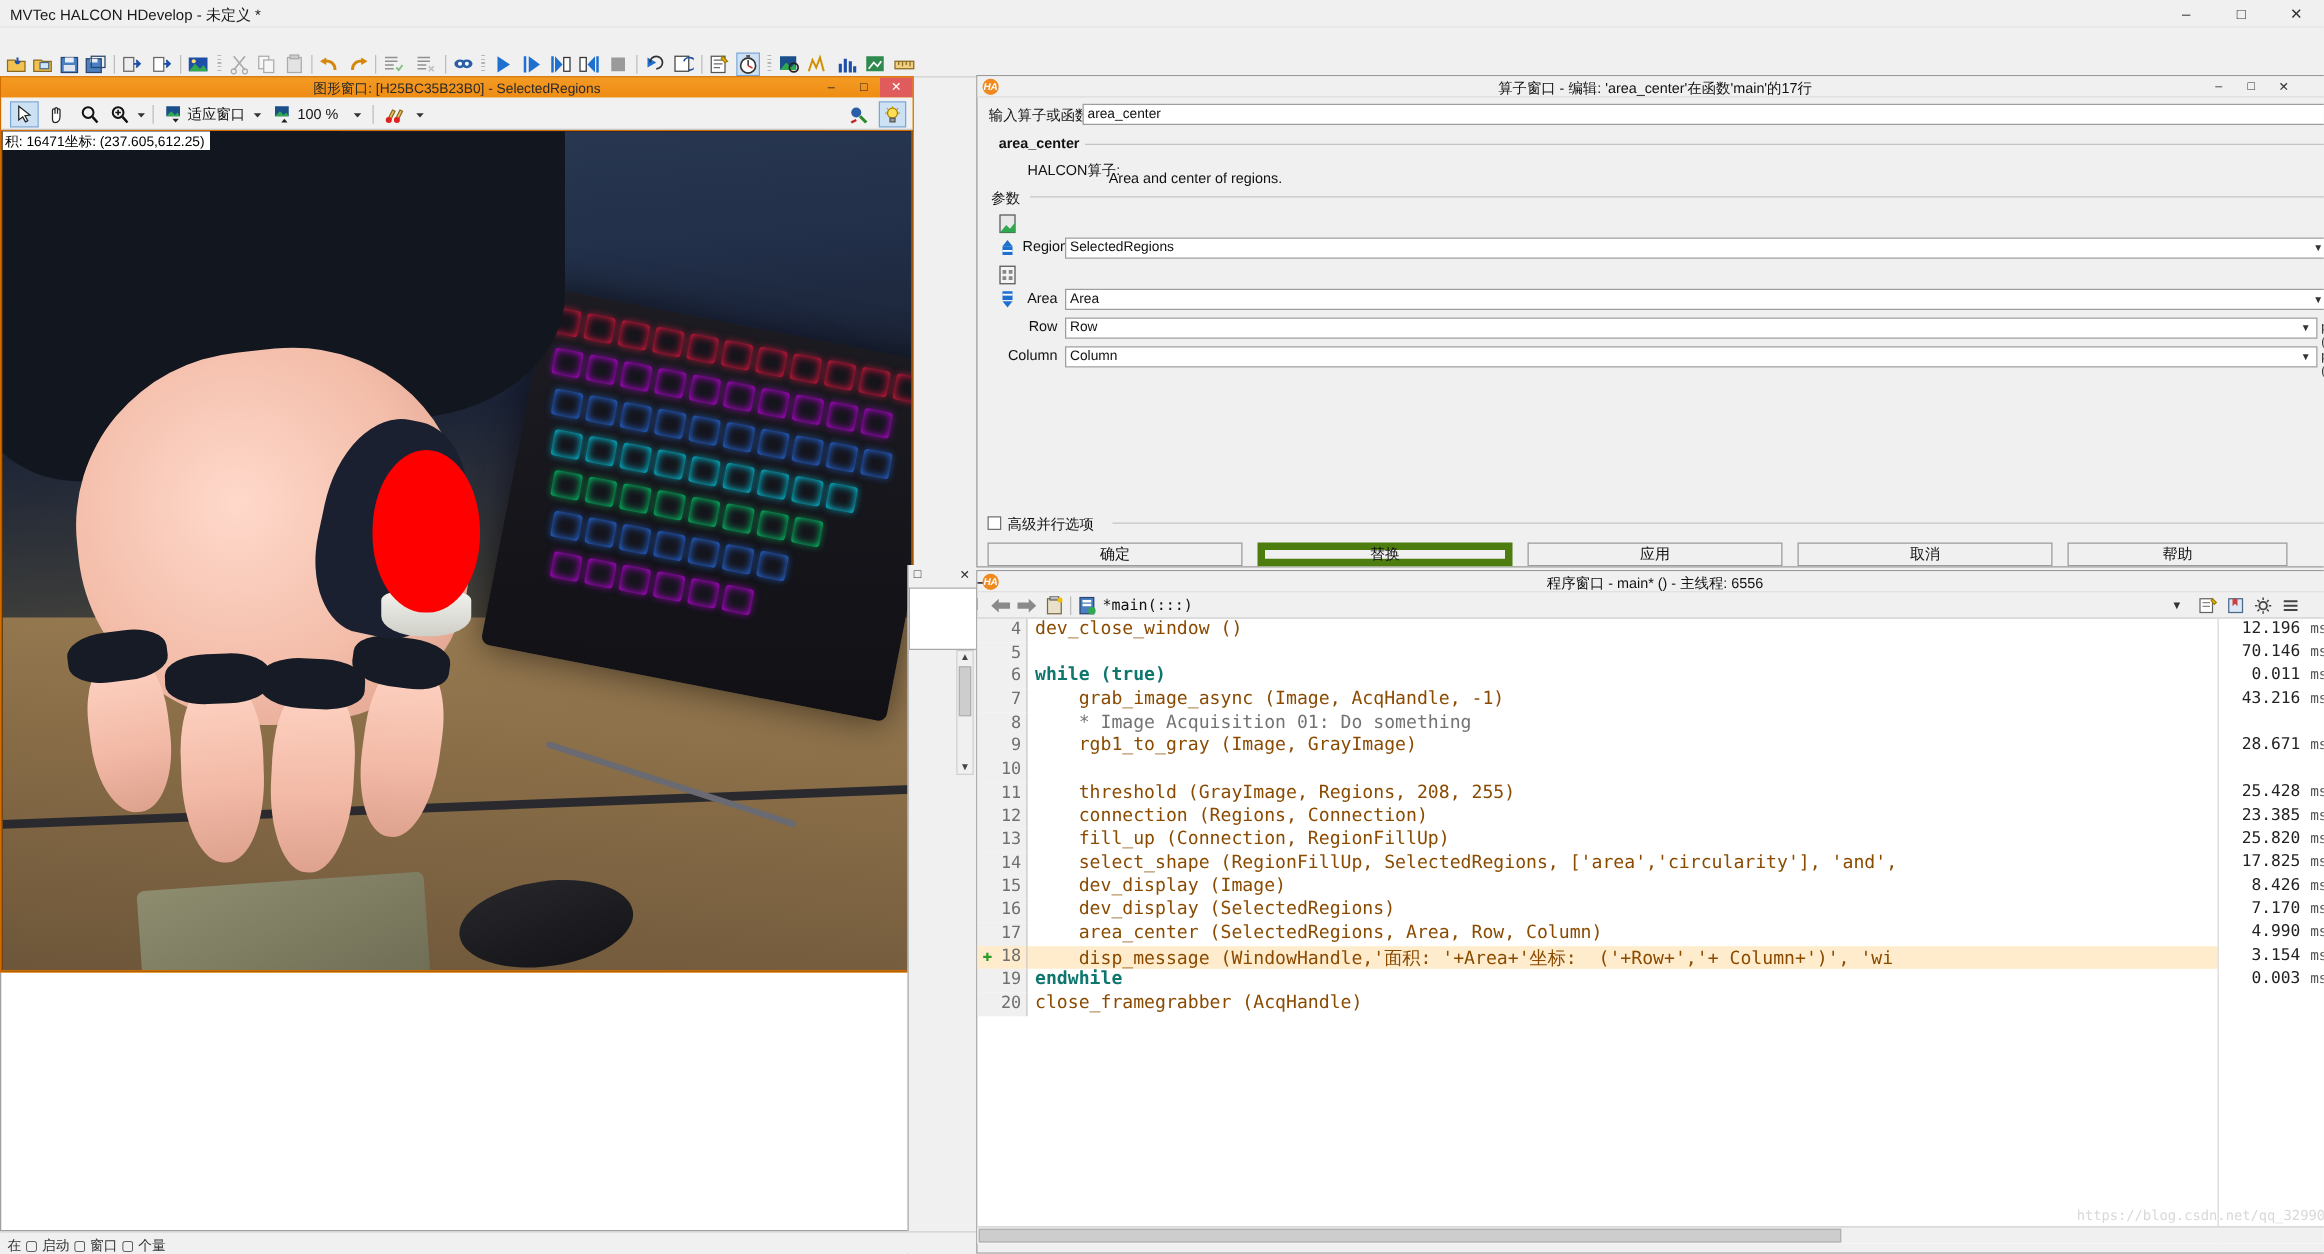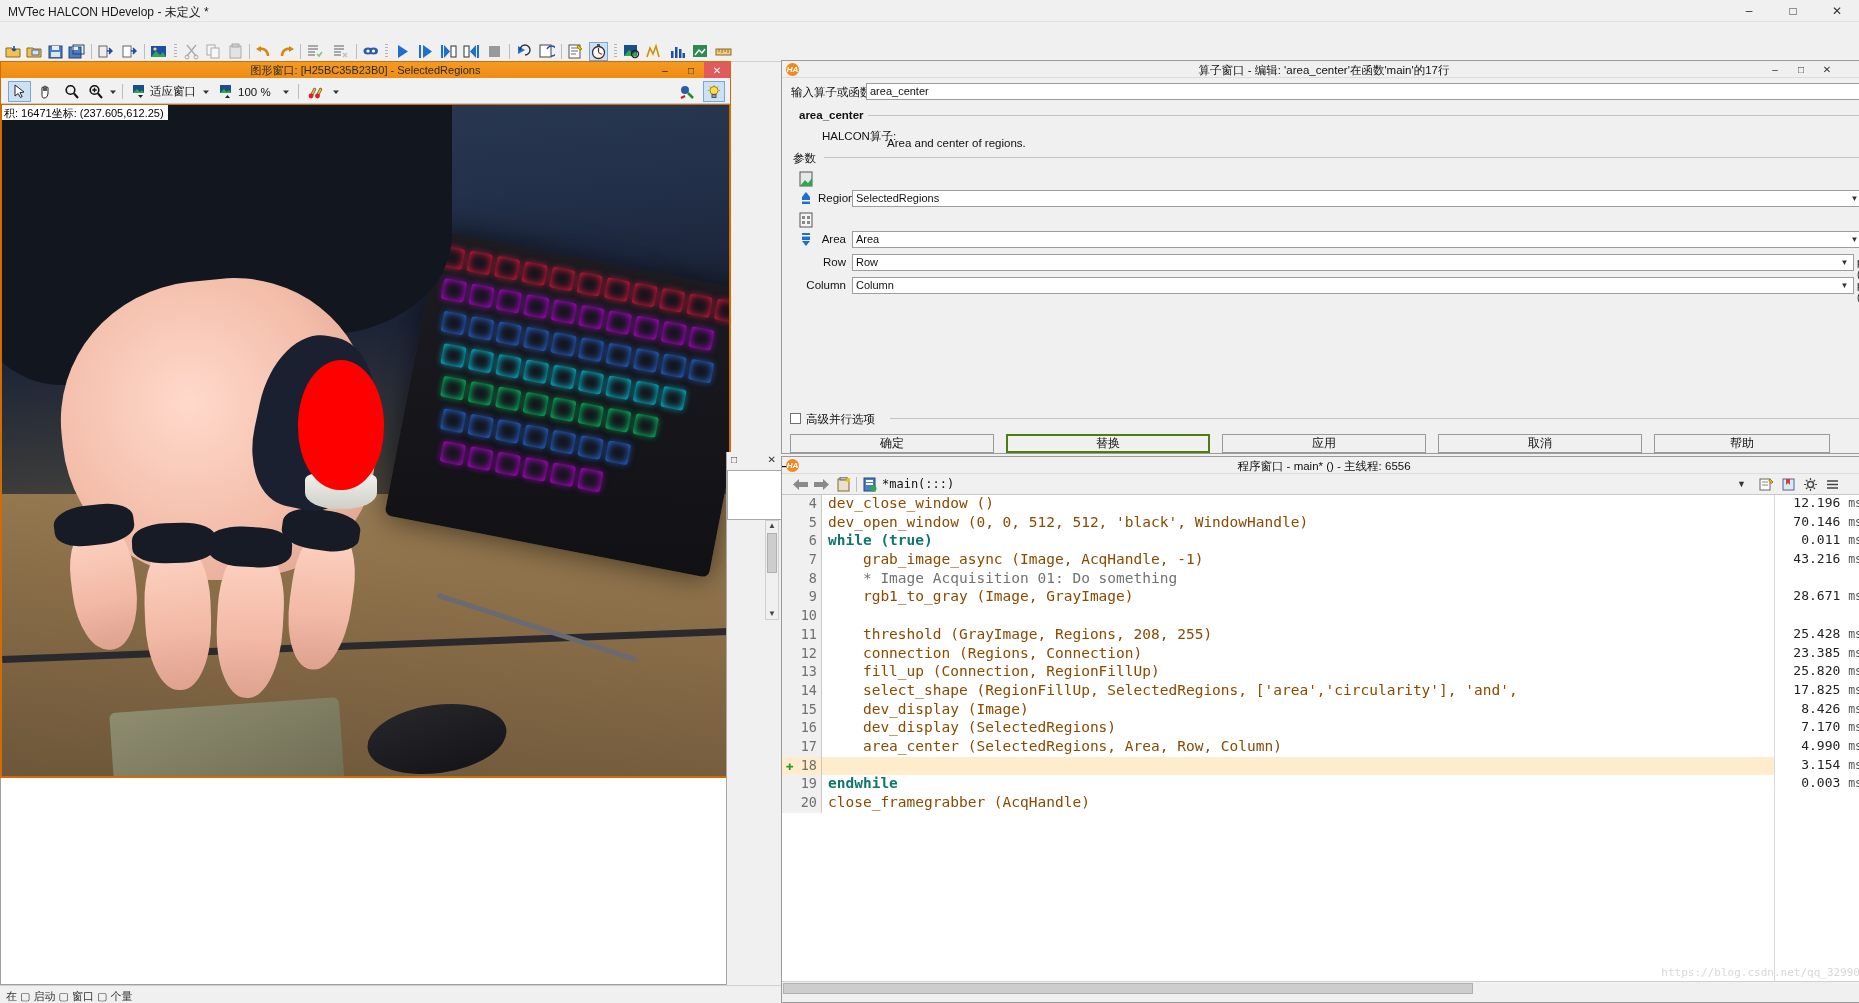--- a/index.html
+++ b/index.html
@@ -114,21 +114,21 @@
   .field { background:#fff; border:1px solid #9d9d9d; height:17px; font-size:11px;
     color:#111; padding:1px 3px; }
   .combo { position:relative; background:#fff; border:1px solid #9d9d9d; height:17px; }
   .combo .cv { position:absolute; left:3px; top:1px; font-size:11px; color:#111; }
   .combo .arrow { position:absolute; right:1px; top:1px; width:15px; height:13px;
     display:flex; align-items:center; justify-content:center; font-size:8px; color:#333; }
   .groupline { position:absolute; height:1px; background:#c4c4c4; }
   .grouplbl { position:absolute; font-size:11.5px; color:#111; background:#f0f0f0; padding:0 3px; }
   .dlgbtn { position:absolute; height:19px; background:#f0f0f0; border:1px solid #9a9a9a;
     font-size:12px; color:#111; display:flex; align-items:center; justify-content:center; }
-  .dlgbtn.primary { border:2px solid #4d7c0f;text-align:center; }
+  .dlgbtn.primary { border:6px solid #4d7c0f;text-align:center; }
   .typelbl { position:absolute; font-size:10.5px; color:#222; }
 
   
   #progwin { position:absolute; left:781px; top:456px; width:1086px; height:547px;
     background:#f0f0f0; border:1px solid #9a9a9a; }
   #progwin .ptitle { position:relative; height:17px; background:#f0f0f0;
     border-bottom:1px solid #dcdcdc; }
   #progwin .ptitle .t { position:absolute; left:0; right:0; top:2px; text-align:center;
     font-size:11.5px; color:#111; }
   #progwin .ptools { position:relative; height:21px; background:#f0f0f0;
@@ -737,37 +737,37 @@
           </svg></div>
       <div style="position:absolute;right:26px;top:3px;width:15px;height:15px">
         <svg width="15" height="15" viewBox="0 0 15 15">
             <path d="M2 4h11M2 7.5h11M2 11h11" stroke="#444" stroke-width="1.6"></path>
           </svg></div>
     </div>
 
     <div class="code">
 
       <div class="cline"><span class="gutter">4</span><span class="ctext k-op">dev_close_window ()</span></div>
-      <div class="cline"><span class="gutter">5</span><span class="ctext k-op">dev_open_window (0, 0, 512, 512, 'black', WindowHandle)</span></div>
+      <div class="cline"><span class="gutter">5</span></div>
       <div class="cline"><span class="gutter">6</span><span class="ctext k-ctl">while (true)</span></div>
       <div class="cline"><span class="gutter">7</span><span class="ctext k-op">    grab_image_async (Image, AcqHandle, -1)</span></div>
       <div class="cline"><span class="gutter">8</span><span class="ctext k-cmt">    * Image Acquisition 01: Do something</span></div>
       <div class="cline"><span class="gutter">9</span><span class="ctext k-op">    rgb1_to_gray (Image, GrayImage)</span></div>
       <div class="cline"><span class="gutter">10</span><span class="ctext"></span></div>
       <div class="cline"><span class="gutter">11</span><span class="ctext k-op">    threshold (GrayImage, Regions, 208, 255)</span></div>
       <div class="cline"><span class="gutter">12</span><span class="ctext k-op">    connection (Regions, Connection)</span></div>
       <div class="cline"><span class="gutter">13</span><span class="ctext k-op">    fill_up (Connection, RegionFillUp)</span></div>
       <div class="cline"><span class="gutter">14</span><span class="ctext k-op">    select_shape (RegionFillUp, SelectedRegions, ['area','circularity'], 'and',</span></div>
       <div class="cline"><span class="gutter">15</span><span class="ctext k-op">    dev_display (Image)</span></div>
       <div class="cline"><span class="gutter">16</span><span class="ctext k-op">    dev_display (SelectedRegions)</span></div>
       <div class="cline"><span class="gutter">17</span><span class="ctext k-op">    area_center (SelectedRegions, Area, Row, Column)</span></div>
       <div class="cline hl">
         <span class="gutter" style="background:#ffeccc">18</span>
         <span style="position:absolute;left:4px;top:1px;color:#2a9d2a;font-size:13px">✚</span>
-        </div>
+        <span class="ctext k-op">    disp_message (WindowHandle,'面积: '+Area+'坐标:  ('+Row+','+ Column+')', 'wi</span></div>
       <div class="cline"><span class="gutter">19</span><span class="ctext k-ctl">endwhile</span></div>
       <div class="cline"><span class="gutter">20</span><span class="ctext k-op">close_framegrabber (AcqHandle)</span></div>
 
       <div class="timecol">
         <div class="trow"><span>12.196</span> <span class="unit">ms</span></div>
         <div class="trow"><span>70.146</span> <span class="unit">ms</span></div>
         <div class="trow"><span>0.011</span> <span class="unit">ms</span></div>
         <div class="trow"><span>43.216</span> <span class="unit">ms</span></div>
         <div class="trow"><span></span> <span class="unit"></span></div>
         <div class="trow"><span>28.671</span> <span class="unit">ms</span></div>

